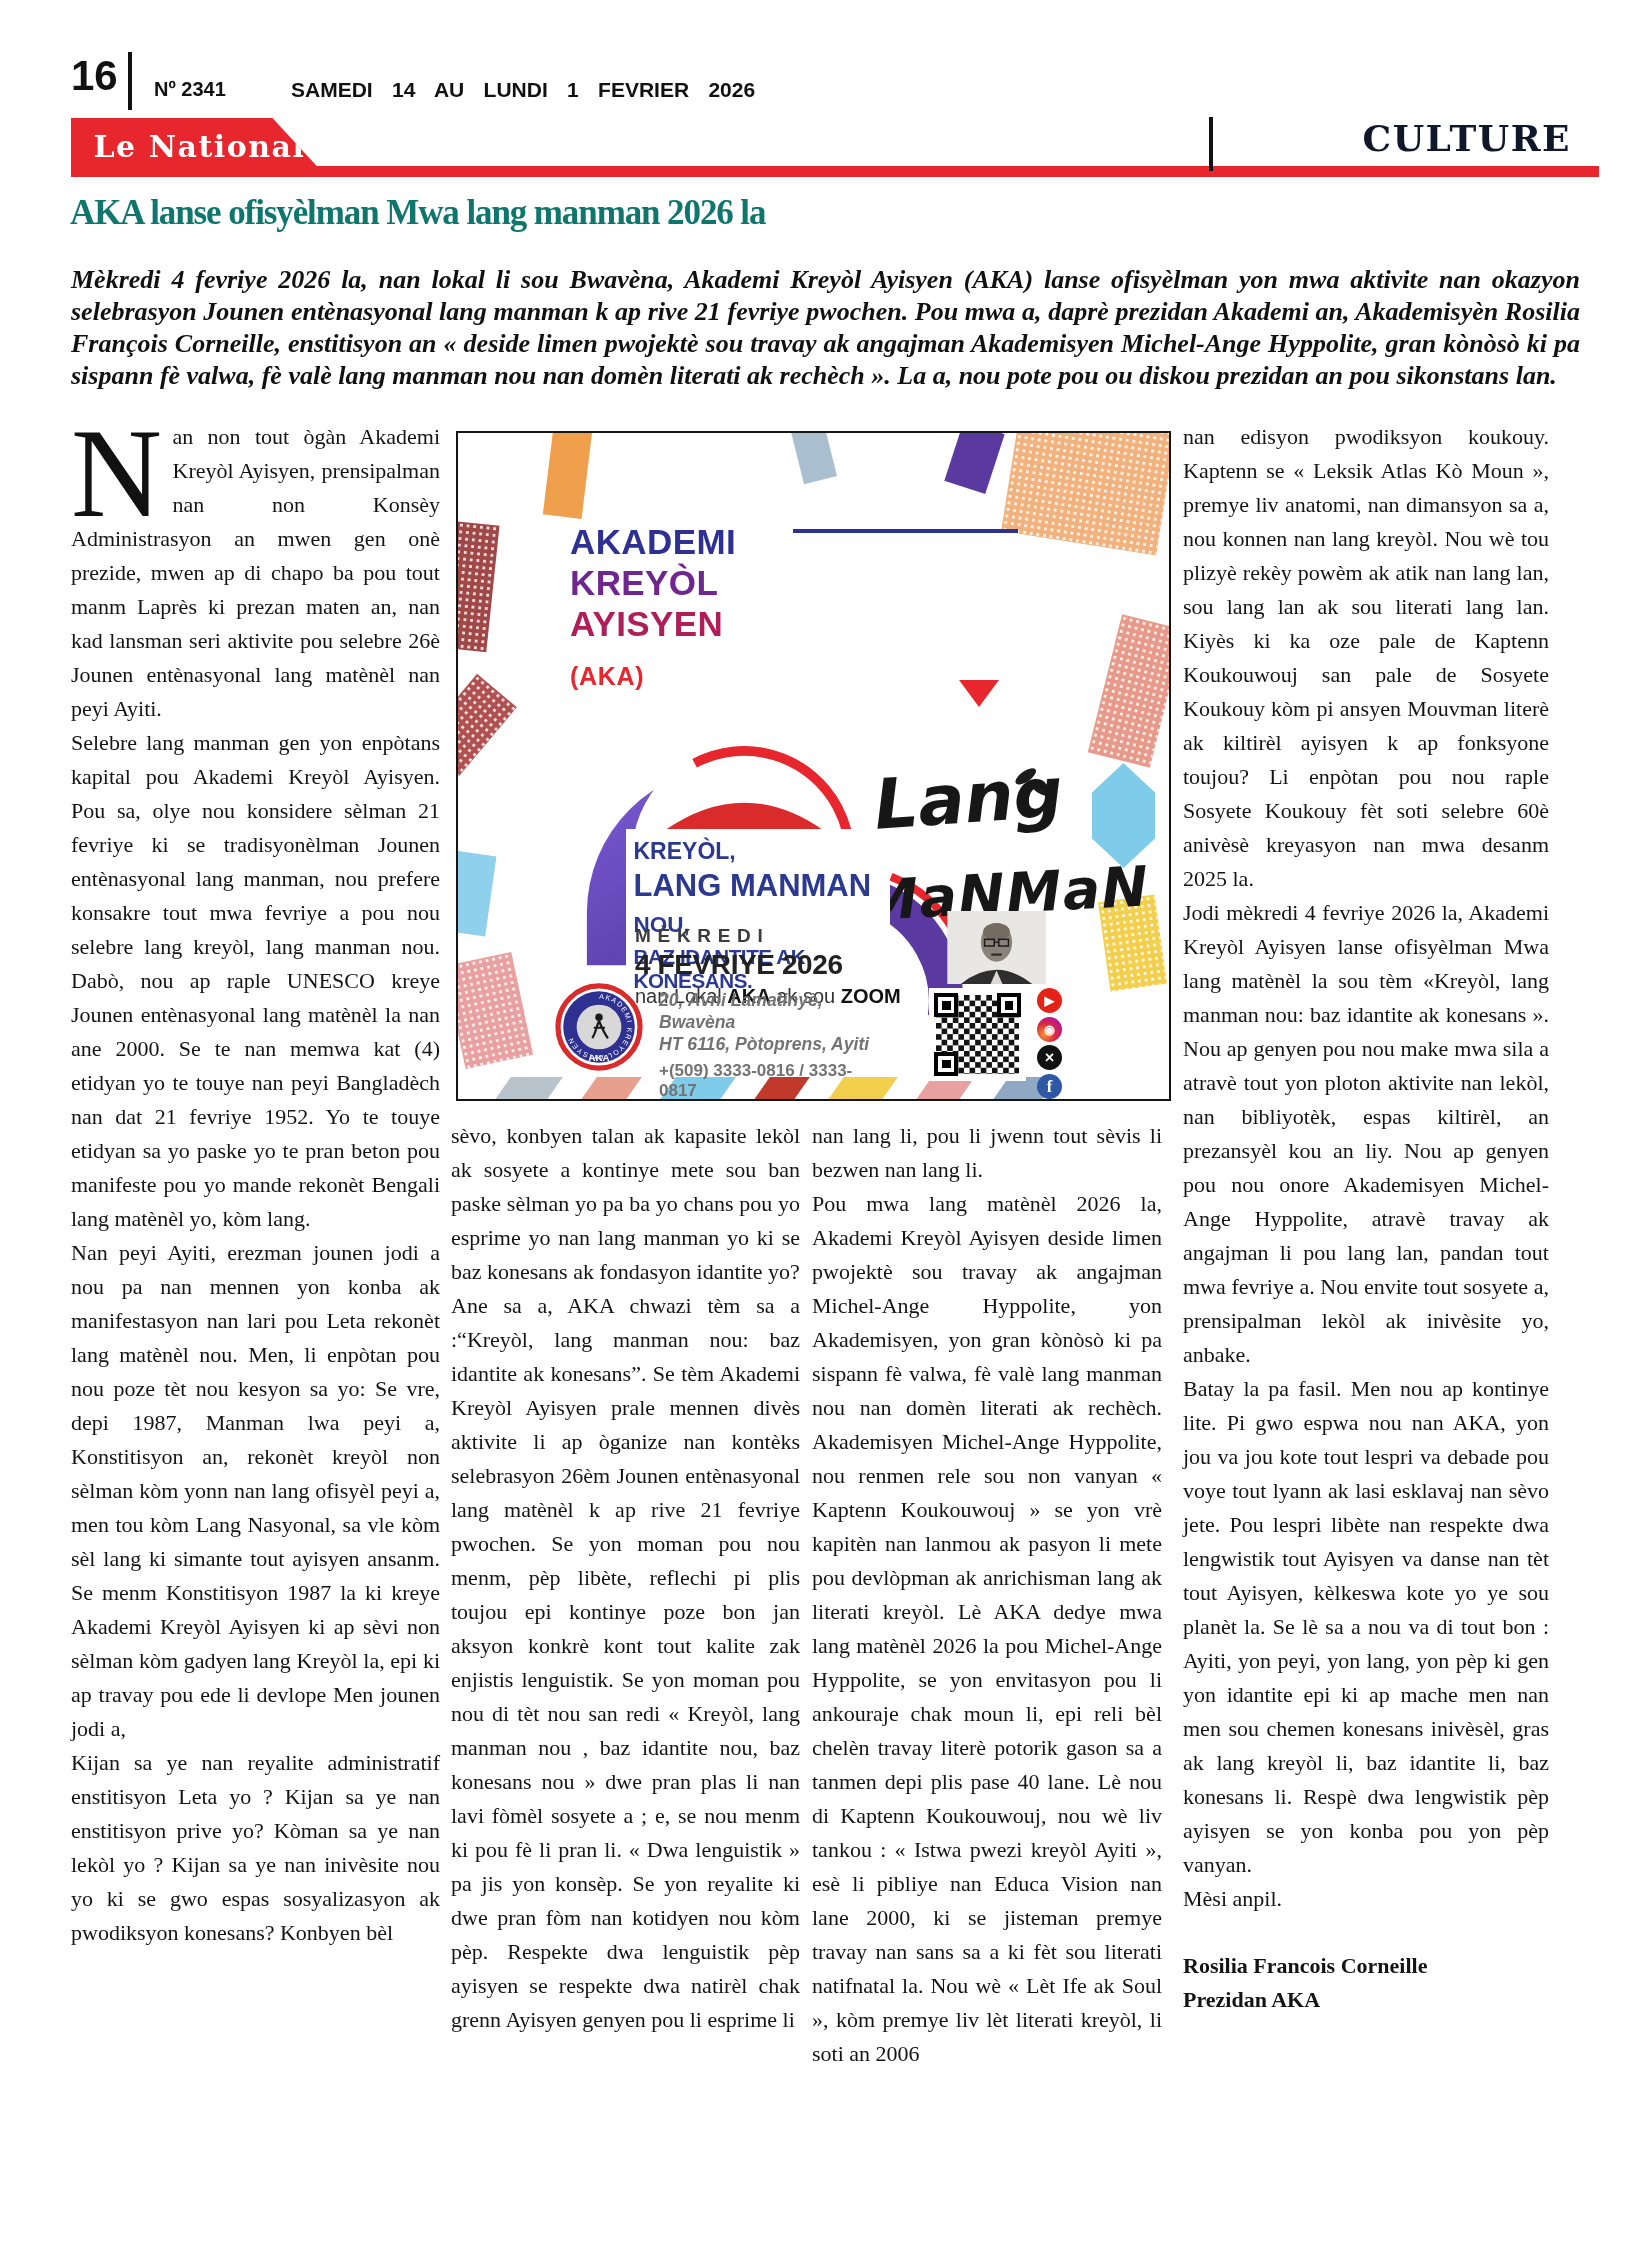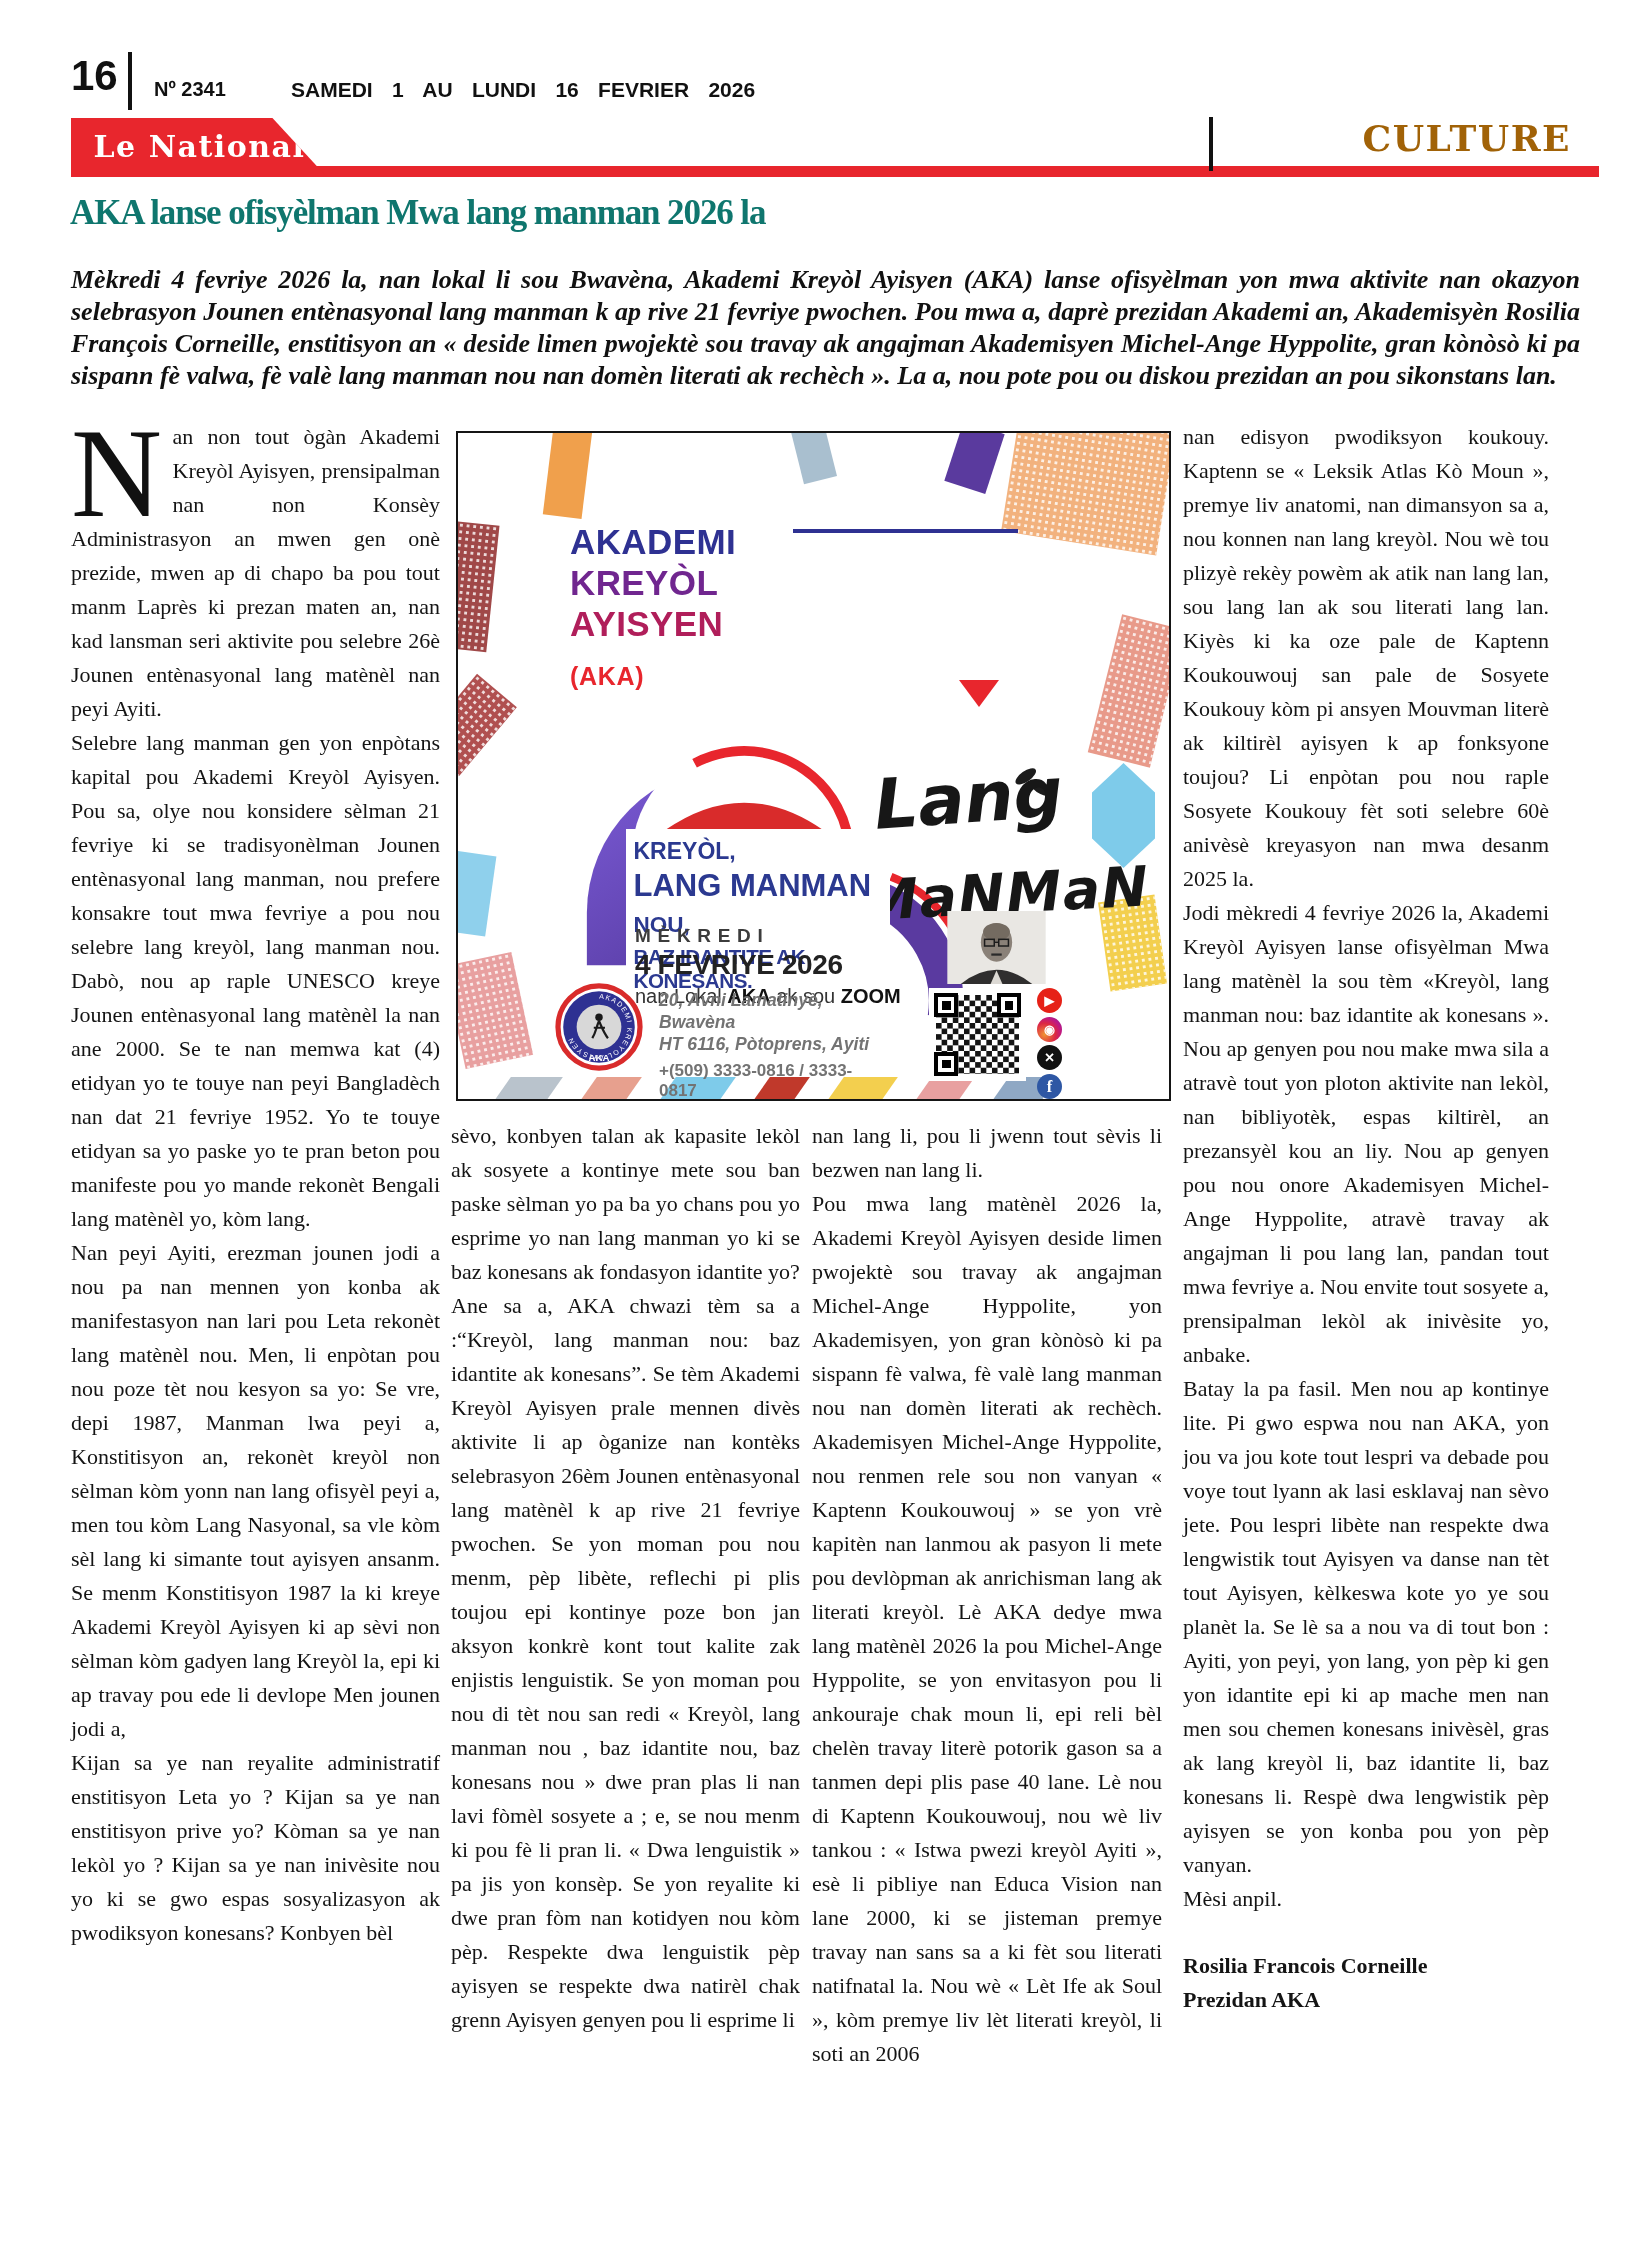--- a/index.html
+++ b/index.html
@@ -14,21 +14,21 @@
          font-weight:bold;font-size:20px;color:#111;}
   .dateline{position:absolute;left:291px;top:78px;font-family:"Liberation Sans",sans-serif;
          font-weight:bold;font-size:21px;word-spacing:13.5px;color:#111;}
   .redrule{position:absolute;left:71px;top:166px;width:1528px;height:10.5px;background:#e8262d;}
   .banner{position:absolute;left:71px;top:118px;width:255px;height:58px;background:#e8262d;
           clip-path:polygon(0 0,79% 0,100% 100%,0 100%);z-index:3;}
   .banner span{display:block;padding:10.5px 0 0 22.5px;color:#fff;
           font-family:"DejaVu Serif",serif;font-weight:bold;font-size:30px;letter-spacing:1.5px;}
   .sectbar{position:absolute;left:1209px;top:117px;width:3.7px;height:54px;background:#111;}
   .culture{position:absolute;right:79px;top:117px;font-family:"DejaVu Serif",serif;
-           font-weight:bold;font-size:36px;letter-spacing:1.5px;color:#a16207;}
+           font-weight:bold;font-size:36px;letter-spacing:1.5px;color:#0f172a;}
 
   
   .headline{position:absolute;left:70px;top:193px;width:1507px;
             font-family:"Liberation Serif",serif;font-weight:bold;font-size:35px;
             letter-spacing:-1.1px;color:#0f766e;white-space:nowrap;}
   .lede{position:absolute;left:71px;top:264px;width:1509px;
         font-family:"Liberation Serif",serif;font-weight:bold;font-style:italic;
         font-size:26px;line-height:32px;text-align:justify;color:#111;}
 
   
@@ -97,21 +97,21 @@
 </head>
 <body>
 
 <div id="page">
 
   <div class="pgnum">
     <span>16</span>
     <span class="vbar"></span>
   </div>
   <div class="issue">Nº 2341</div>
-  <div class="dateline">SAMEDI 1 AU LUNDI 16 FEVRIER 2026</div>
+  <div class="dateline">SAMEDI 14 AU LUNDI 1 FEVRIER 2026</div>
   <div class="redrule"></div>
   <div class="banner">
     <span>Le National</span>
   </div>
   <div class="sectbar"></div>
   <div class="culture">CULTURE</div>
 
   <div class="headline">AKA lanse ofisyèlman Mwa lang manman 2026 la</div>
   <div class="lede">Mèkredi 4 fevriye 2026 la, nan lokal li sou Bwavèna, Akademi Kreyòl Ayisyen (AKA) lanse ofisyèlman yon mwa aktivite nan okazyon selebrasyon Jounen entènasyonal lang manman k ap rive 21 fevriye pwochen. Pou mwa a, daprè prezidan Akademi an, Akademisyèn Rosilia François Corneille, enstitisyon an « deside limen pwojektè sou travay ak angajman Akademisyen Michel-Ange Hyppolite, gran kònòsò ki pa sispann fè valwa, fè valè lang manman nou nan domèn literati ak rechèch ». La a, nou pote pou ou diskou prezidan an pou sikonstans lan.</div>
 

